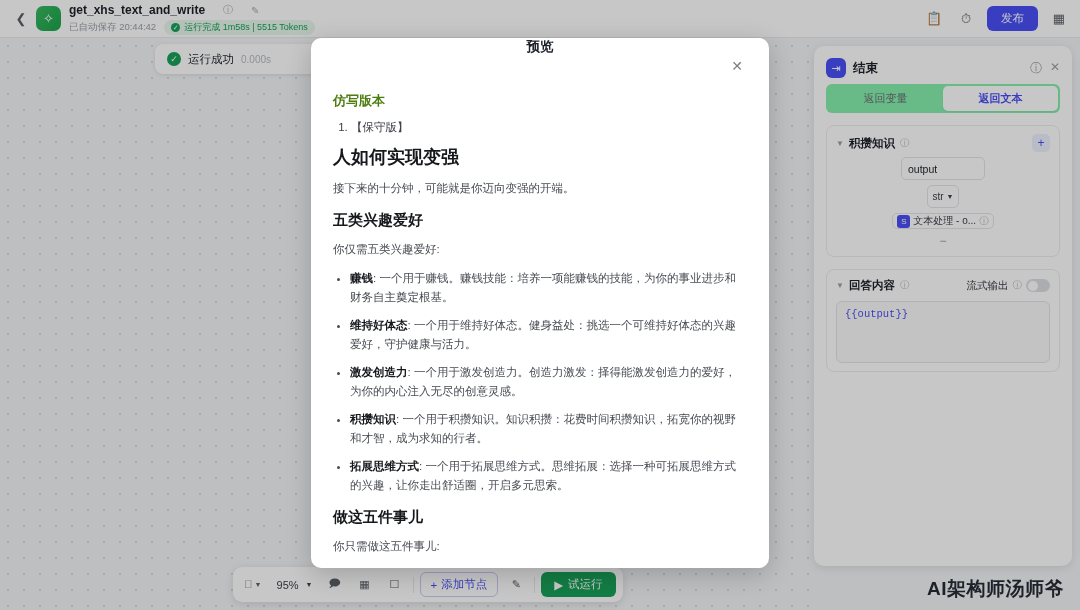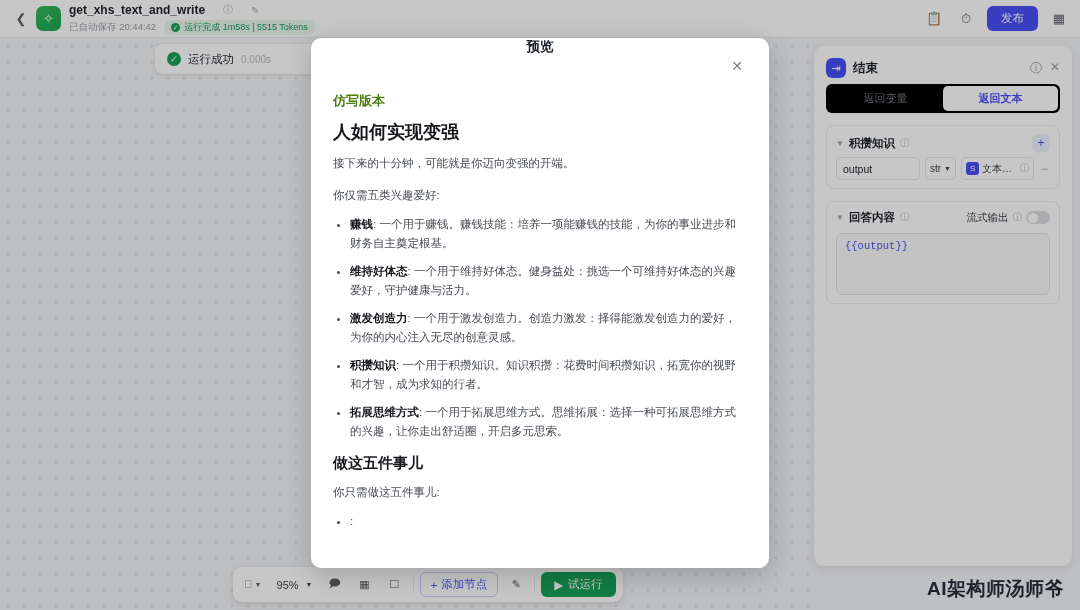--- a/index.html
+++ b/index.html
@@ -125,42 +125,42 @@
   }
   .rp-head { display: flex; align-items: center; padding: 12px 12px 6px 12px; gap: 7px; }
   .rp-badge {
     width: 20px; height: 20px; border-radius: 6px; background: #4a4ff7;
     color: #fff; font-size: 11px; display: flex; align-items: center; justify-content: center;
   }
   .rp-title { font-size: 12.5px; color: #1d2129; font-weight: 600; }
   .rp-head-right { margin-left: auto; display: flex; gap: 8px; color: #9aa0a8; font-size: 12px; }
   .rp-desc { font-size: 10px; color: #9aa0a8; padding: 0 12px 10px 12px; line-height: 1.45; }
   .rp-tabs {
-    display: flex; margin: 0 12px; background: #000000; border-radius: 6px; padding: 2px;
+    display: flex; margin: 0 12px; background: #86efac; border-radius: 6px; padding: 2px;
   }
   .rp-tab {
     flex: 1; text-align: center; font-size: 11px; color: #6b7078;
     padding: 5px 0; border-radius: 5px; cursor: pointer;
   }
   .rp-tab.active { background: #fff; color: #4a4ff7; font-weight: 600; box-shadow: 0 1px 2px rgba(0,0,0,.06); }
   .rp-section {
     margin: 12px 12px 0 12px; border: 1px solid #ebecef; border-radius: 8px; padding: 8px 9px;
   }
   .sec-head { display: flex; align-items: center; gap: 5px; }
   .caret { color: #9aa0a8; font-size: 8px; }
   .sec-title { font-size: 11.5px; color: #1d2129; font-weight: 600; }
   .info-i { color: #b6bac0; font-size: 9.5px; }
   .plus-btn {
     margin-left: auto; width: 18px; height: 18px; border-radius: 5px;
     background: #eef0ff; color: #4a4ff7; font-size: 12px;
     display: flex; align-items: center; justify-content: center; cursor: pointer;
   }
   .col-head { display: flex; gap: 6px; margin-top: 9px; font-size: 10px; color: #9aa0a8; }
   .col-head .c1 { width: 84px; }
-  .var-row { display: flex; align-items: center; gap: 5px; margin-top: 5px; }
+  .var-row { display: flex; align-items: center; gap: 5px; margin-top: 5px; flex-direction: column; }
   .var-name {
     width: 84px; height: 23px; border: 1px solid #e4e5e9; border-radius: 5px;
     font-size: 10.5px; color: #1d2129; padding: 0 6px; display: flex; align-items: center;
     background: #fff;
   }
   .type-sel {
     height: 23px; border: 1px solid #e4e5e9; border-radius: 5px;
     font-size: 10px; color: #3d4149; padding: 0 4px;
     display: flex; align-items: center; gap: 3px; background: #fff;
   }
@@ -349,23 +349,27 @@
   </div>
 
   <div class="modal-overlay"></div>
   <div class="modal">
     <div class="modal-head">
       <span class="modal-title">预览</span>
       <span class="modal-close">✕</span>
     </div>
     <div class="modal-body">
       <div class="md-h2">仿写版本</div>
+      <ol class="md-ol">
+        <li>【保守版】</li>
+      </ol>
       <div class="md-h1">人如何实现变强</div>
       <p class="md-p">接下来的十分钟，可能就是你迈向变强的开端。</p>
 
+      <div class="md-h3">五类兴趣爱好</div>
       <p class="md-p" style="margin-bottom:10px">你仅需五类兴趣爱好:</p>
       <ul class="md-ul">
         <li><b>赚钱</b>: <span>一个用于赚钱。赚钱技能：培养一项能赚钱的技能，为你的事业进步和财务自主奠定根基。</span></li>
         <li><b>维持好体态</b>: <span>一个用于维持好体态。健身益处：挑选一个可维持好体态的兴趣爱好，守护健康与活力。</span></li>
         <li><b>激发创造力</b>: <span>一个用于激发创造力。创造力激发：择得能激发创造力的爱好，为你的内心注入无尽的创意灵感。</span></li>
         <li><b>积攒知识</b>: <span>一个用于积攒知识。知识积攒：花费时间积攒知识，拓宽你的视野和才智，成为求知的行者。</span></li>
         <li><b>拓展思维方式</b>: <span>一个用于拓展思维方式。思维拓展：选择一种可拓展思维方式的兴趣，让你走出舒适圈，开启多元思索。</span></li>
       </ul>
 
       <div class="md-h3">做这五件事儿</div>

